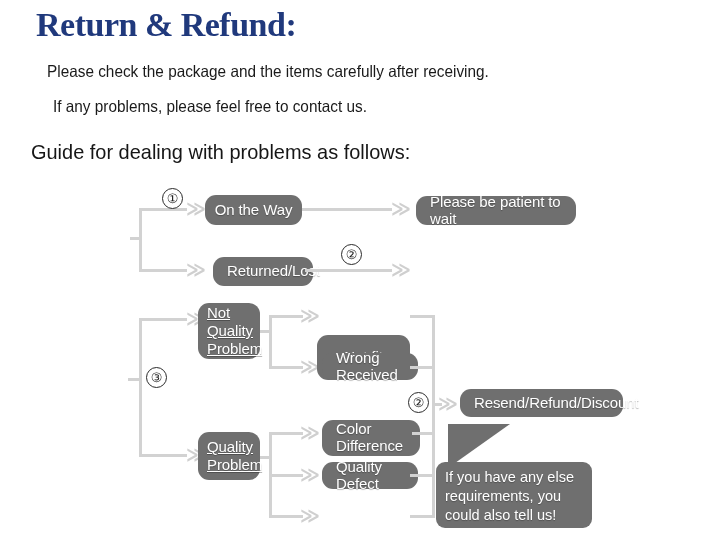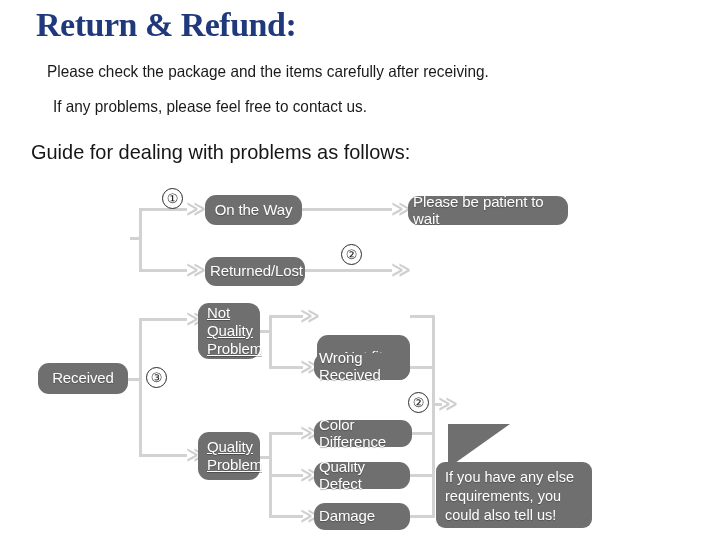--- a/index.html
+++ b/index.html
@@ -64,21 +64,21 @@
     font-size: 15px;
     line-height: 1.12;
     box-sizing: border-box;
     display: flex;
     align-items: center;
     white-space: pre-line;
     text-shadow: 0 1px 1px rgba(0,0,0,0.28);
     letter-spacing: -0.1px;
   }
   .node.center { justify-content: center; text-align: center; }
-  .node.left   { justify-content: flex-start; padding-left: 5px; }
+  .node.left   { justify-content: flex-start; padding-left: 14px; margin-left: 8px; }
   .node.multi  { align-items: center; padding-left: 9px; line-height: 1.18; text-decoration: underline; }
 
   
   .ln {
     position: absolute;
     background: #d2d2d2;
   }
   .ln.h { height: 3px; }
   .ln.v { width: 3px; }
 
@@ -168,21 +168,20 @@
     <div class="marker" style="left:162px; top:188px;">①</div>
     <div class="marker" style="left:341px; top:244px;">②</div>
 
     <div class="ln h" style="left:128px; top:378px; width:14px;"></div>
     <div class="ln v" style="left:139px; top:318px; height:139px;"></div>
     <div class="ln h" style="left:139px; top:318px; width:48px;"></div>
     <div class="ln h" style="left:139px; top:454px; width:48px;"></div>
     <div class="arrow" style="left:186px; top:309px;">≫</div>
     <div class="arrow" style="left:186px; top:445px;">≫</div>
 
-    <div class="node center" style="left:38px; top:363px; width:90px; height:31px;">Received</div>
 
     <div class="marker" style="left:146px; top:367px;">③</div>
 
     <div class="node multi" style="left:198px; top:303px; width:62px; height:56px;">Not
 Quality
 Problem</div>
 
     <div class="node multi" style="left:198px; top:432px; width:62px; height:48px;">Quality
 Problem</div>
 
@@ -198,33 +197,33 @@
 
     <div class="ln h" style="left:260px; top:456px; width:12px;"></div>
     <div class="ln v" style="left:269px; top:432px; height:86px;"></div>
     <div class="ln h" style="left:269px; top:432px; width:34px;"></div>
     <div class="ln h" style="left:269px; top:474px; width:34px;"></div>
     <div class="ln h" style="left:269px; top:515px; width:34px;"></div>
     <div class="arrow" style="left:300px; top:423px;">≫</div>
     <div class="arrow" style="left:300px; top:465px;">≫</div>
     <div class="arrow" style="left:300px; top:506px;">≫</div>
 
-    <div class="node left" style="left:314px; top:420px; width:98px; height:27px;">Color Difference</div>
+    <div class="node left" style="left:314px; top:420px; width:98px; height:36px;">Color Difference</div>
     <div class="node left" style="left:314px; top:462px; width:96px; height:27px;">Quality Defect</div>
-    <div class="node left" style="left:314px; top:503px; width:96px; height:27px;">Damage</div>
 
     <div class="ln h" style="left:410px; top:315px; width:25px;"></div>
     <div class="ln h" style="left:410px; top:366px; width:25px;"></div>
     <div class="ln h" style="left:412px; top:432px; width:23px;"></div>
     <div class="ln h" style="left:410px; top:474px; width:25px;"></div>
     <div class="ln h" style="left:410px; top:515px; width:25px;"></div>
     <div class="ln v" style="left:432px; top:315px; height:203px;"></div>
     <div class="ln h" style="left:432px; top:403px; width:10px;"></div>
     <div class="arrow" style="left:438px; top:394px;">≫</div>
 
     <div class="marker" style="left:408px; top:392px;">②</div>
 
+    <div class="node left" style="left:452px; top:389px; width:163px; height:28px;">Resend/Refund/Discount</div>
 
     <div id="bubble-tail2"></div>
     <div id="bubble">If you have any else requirements, you could also tell us!</div>
 
   </div>
 </div>
 
 </body></html>

